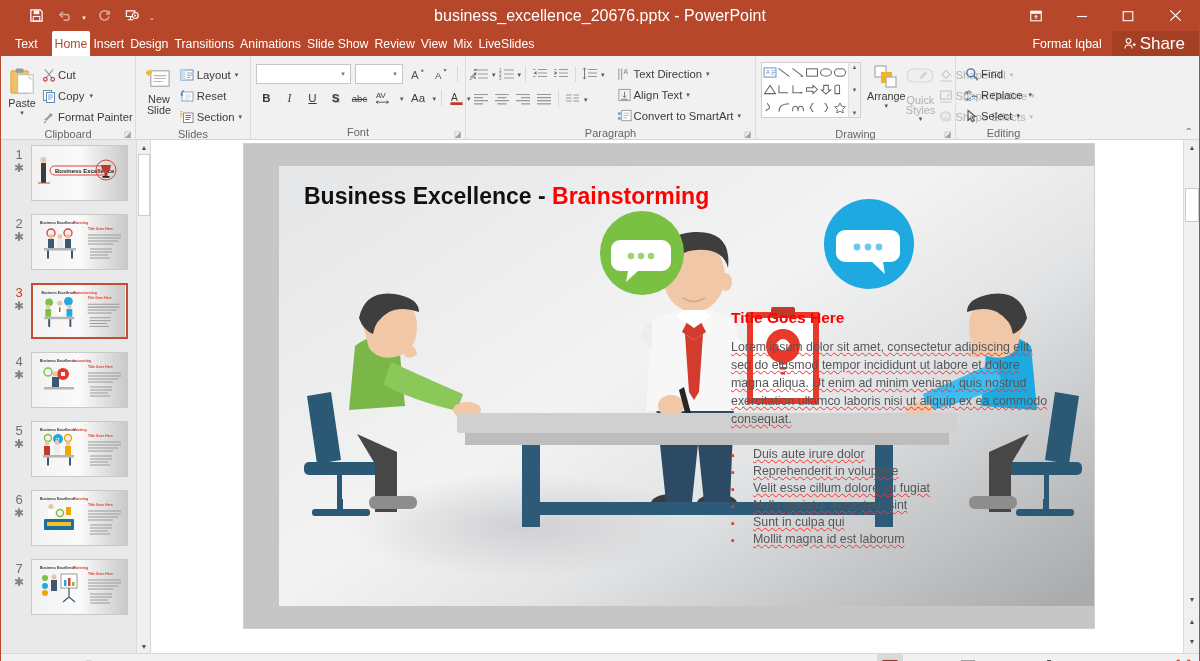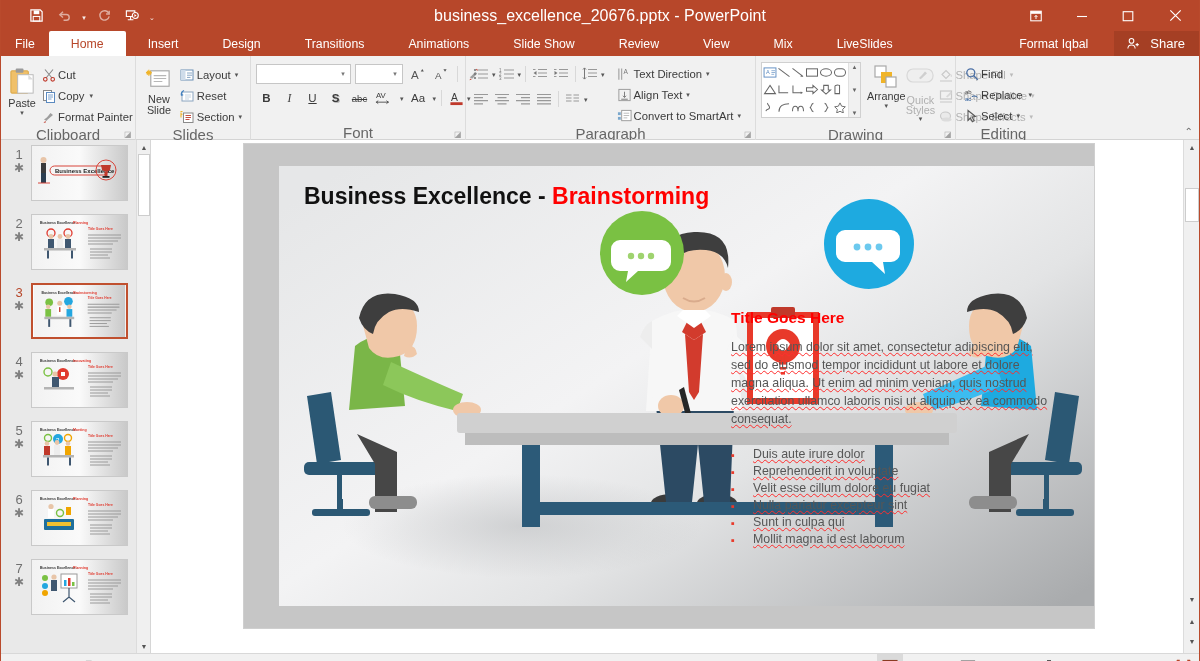--- a/index.html
+++ b/index.html
@@ -23,37 +23,37 @@
                color:#fff; font-size:7px; padding-bottom:6px; opacity:.9; }
   .win-title { position:absolute; left:0; right:0; text-align:center; color:#fff;
                font-size:16px; line-height:31px; pointer-events:none; }
   .win-ctrls { margin-left:auto; display:flex; height:31px; }
   .wc { width:46px; height:31px; display:flex; align-items:center; justify-content:center;
         color:#fff; font-size:13px; }
   .wc.close { width:48px; font-size:15px; }
 
   
   .tabsrow { height:25px; background:#b7472a; display:flex; align-items:flex-end; position:relative; }
-  .tab { height:25px; padding:0 22px; color:#fff; font-size:12.3px; display:flex; align-items:center;
+  .tab { height:25px; padding:0 3px; color:#fff; font-size:12.3px; display:flex; align-items:center;
          white-space:nowrap; }
   .tab.file { padding:0 14px; }
   .tab.active { background:#fff; color:#b7472a; border-radius:2px 2px 0 0; }
   .tellme { display:flex; align-items:center; gap:5px; color:#fff; font-size:12.3px; padding:0 10px; height:25px;}
   .acct { margin-left:auto; display:flex; align-items:center; height:25px; }
   .acct-name { color:#fff; font-size:12.3px; padding:0 10px; }
-  .share-btn { background:#a53f24; height:25px; display:flex; align-items:center; gap:10px;
-               padding:0 14px 0 11px; color:#fff; font-size:13px;margin-left:16px; }
+  .share-btn { background:#a53f24; height:25px; display:flex; align-items:center; gap:2px;
+               padding:0 14px 0 11px; color:#fff; font-size:17px; }
 
   
   .ribbon { height:84px; background:#f1f1f1; border-bottom:1px solid #d4d4d4;
             display:flex; position:relative; }
   .grp { position:relative; height:84px; padding:3px 5px 0 5px; display:flex; flex-direction:column; }
   .grp + .grp { border-left:1px solid #dcdcdc; }
   .grp-body { flex:1; display:flex; align-items:flex-start; padding-top:2px; }
-  .grp-label { height:15px; text-align:center; font-size:15px; color:#666; line-height:15px;
+  .grp-label { height:15px; text-align:center; font-size:11px; color:#666; line-height:15px;
                position:relative; }
   .dlg { position:absolute; right:2px; bottom:1px; width:9px; height:9px; opacity:.5; font-size:8px; color:#555;}
 
   .bigbtn { display:flex; flex-direction:column; align-items:center; justify-content:flex-start;
             width:50px; font-size:10.8px; color:#3b3b3b; padding-top:2px; }
   .bigbtn .lbl { margin-top:1px; text-align:center; line-height:11px; }
   .caret { font-size:7px; line-height:7px; color:#555; }
 
   .smallbtn { display:flex; align-items:center; gap:2px; height:21px; padding:0 3px;
               font-size:11.3px; color:#3b3b3b; white-space:nowrap; }
@@ -209,21 +209,21 @@
       </div>
       <div class="wc close">
         <svg width="13" height="13" viewBox="0 0 12 12">
             <path d="M1.2 1.2l9.6 9.6M10.8 1.2l-9.6 9.6" stroke="#fff" stroke-width="1.1"></path>
           </svg>
       </div>
     </div>
   </div>
 
   <div class="tabsrow">
-    <div class="tab file">File</div>
+    <div class="tab file">Text</div>
     <div class="tab active">Home</div>
     <div class="tab">Insert</div>
     <div class="tab">Design</div>
     <div class="tab">Transitions</div>
     <div class="tab">Animations</div>
     <div class="tab">Slide Show</div>
     <div class="tab">Review</div>
     <div class="tab">View</div>
     <div class="tab">Mix</div>
     <div class="tab">LiveSlides</div>

